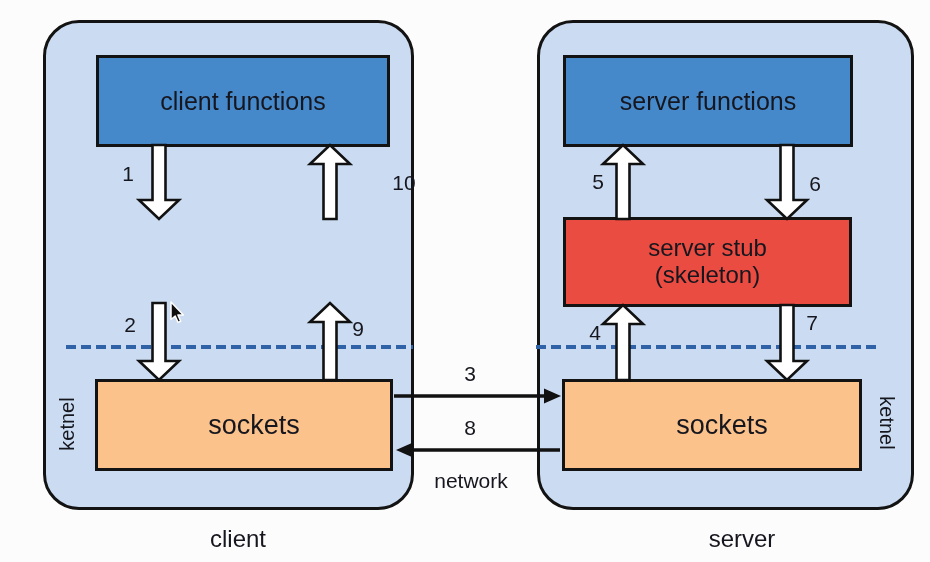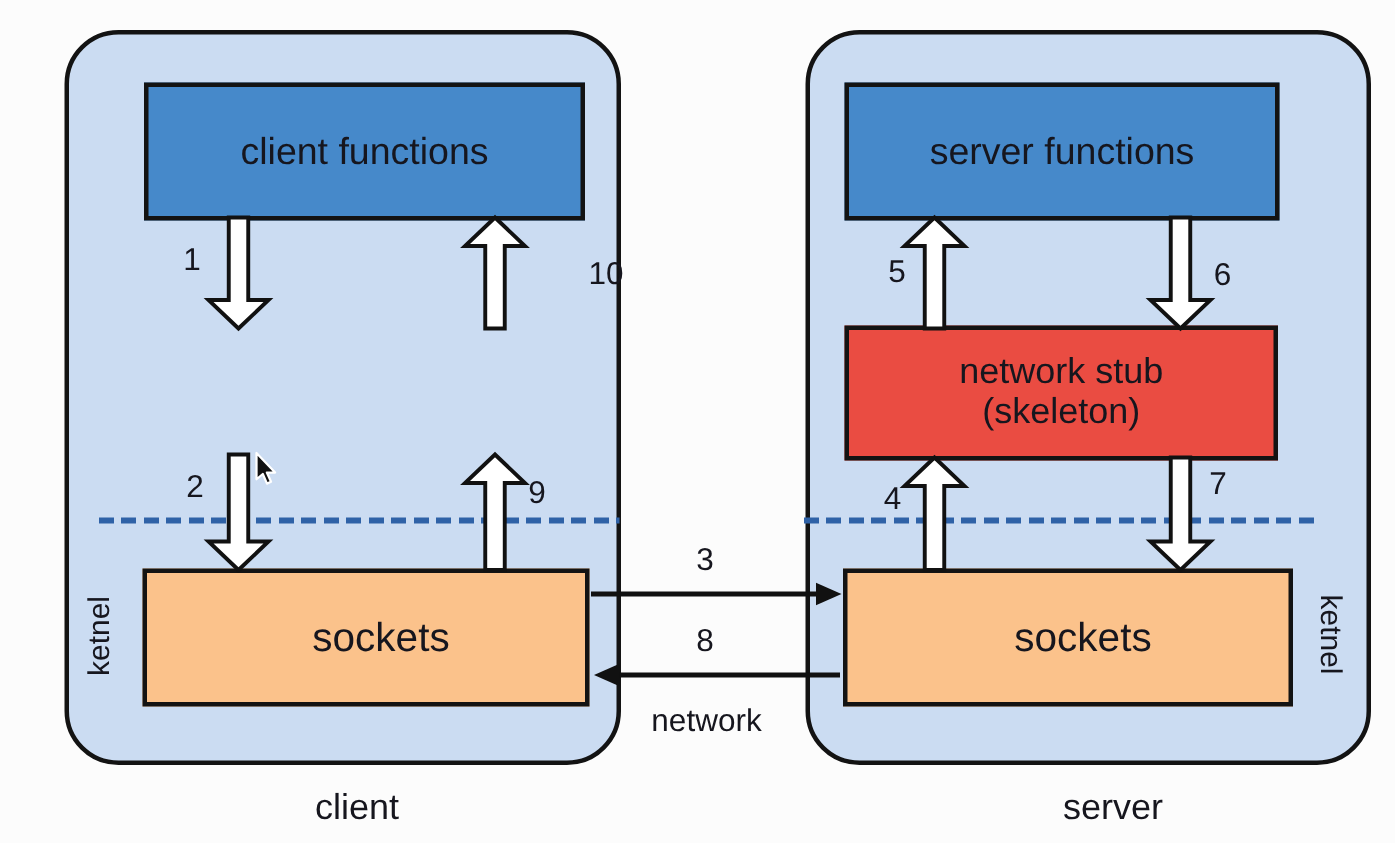--- a/index.html
+++ b/index.html
@@ -72,21 +72,21 @@
     <span>client functions</span>
   </div>
   <div class="box sockets" style="left:95px;top:379px;width:298px;height:92px;">
     <span>sockets</span>
   </div>
 
   <div class="box functions" style="left:563px;top:55px;width:290px;height:92px;">
     <span>server functions</span>
   </div>
   <div class="box stub" style="left:563px;top:217px;width:289px;height:90px;font-size:24px;">
-    <span>network stub</span>
+    <span>server stub</span>
     <span>(skeleton)</span>
   </div>
   <div class="box sockets" style="left:562px;top:379px;width:300px;height:92px;">
     <span>sockets</span>
   </div>
 
   <svg class="overlay" width="930" height="562" viewBox="0 0 930 562">
 
     <polygon class="block-arrow" points="152.5,145 165.5,145 165.5,200 179,200 159,219 139,200 152.5,200"></polygon>
     <polygon class="block-arrow" points="323.5,219 336.5,219 336.5,164 350,164 330,145 310,164 323.5,164"></polygon>

